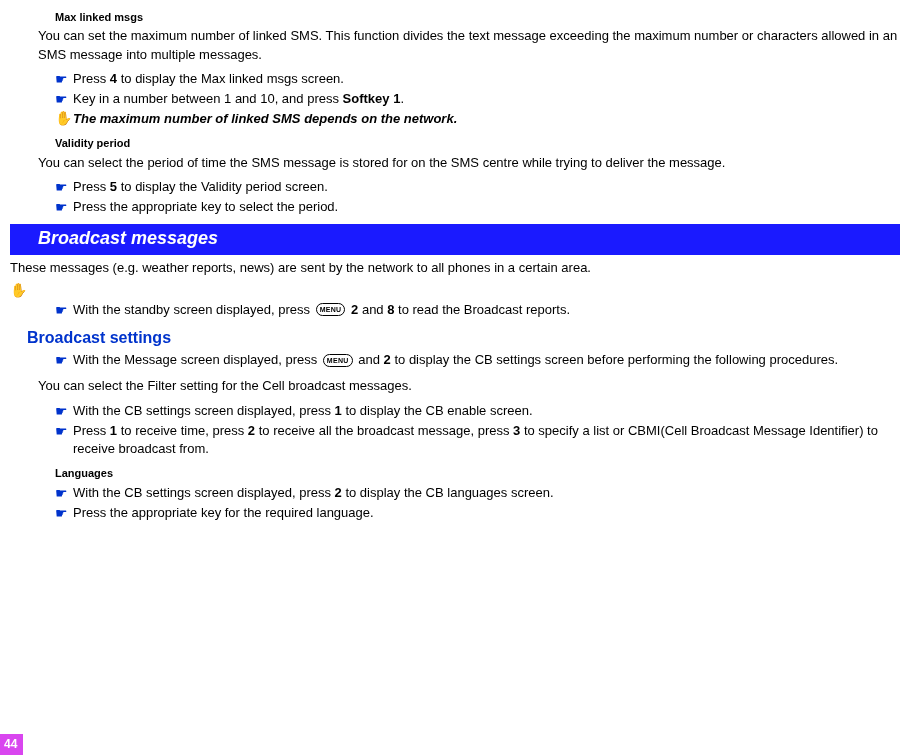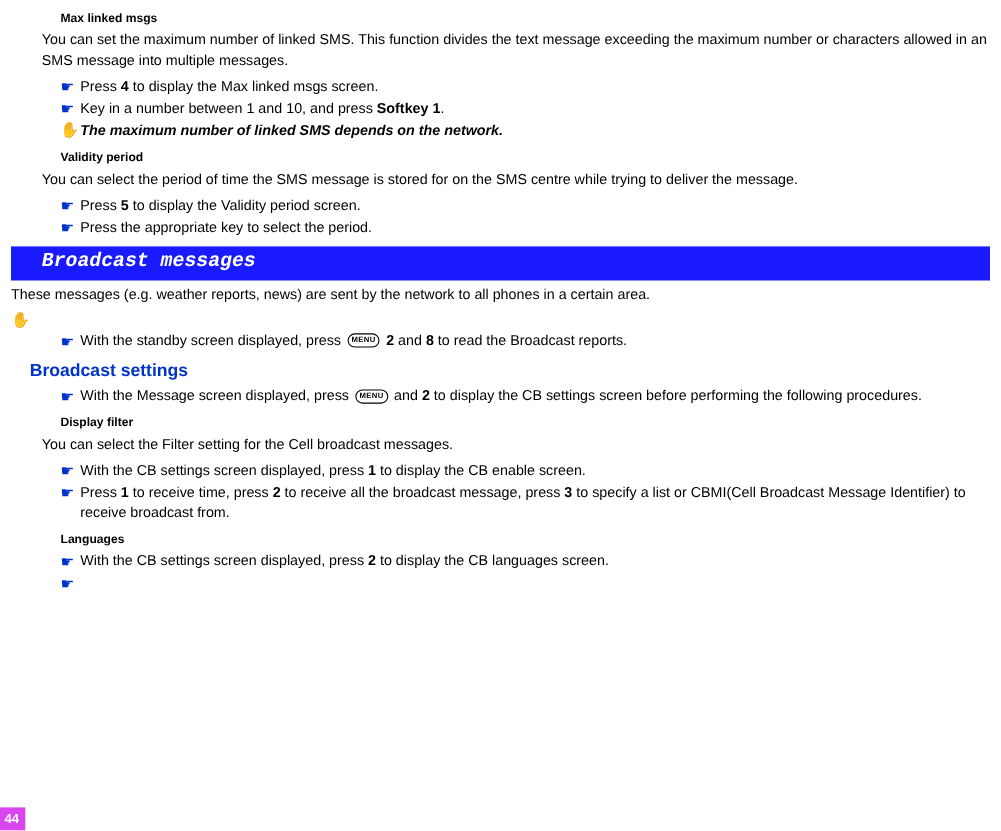--- a/index.html
+++ b/index.html
@@ -49,21 +49,21 @@
     flex-shrink: 0;
     margin-top: 1px;
   }
   .note {
     font-style: italic;
     font-weight: bold;
   }
   .blue-bar {
     background: #1a1aff;
     color: #fff;
-    font-family: Liberation Mono, monospace;
+    font-family: Liberation Sans, sans-serif;
     font-style: italic;
     font-weight: bold;
     font-size: 18px;
     padding: 2px 6px 4px 28px;
     margin: 6px 0 4px 0;
   }
   p.root-body {
     margin: 2px 0 4px 0;
   }
   .root-note {
@@ -164,21 +164,20 @@
   <h3 class="blue-heading">Broadcast settings</h3>
   <ul class="steps">
     <li>
       <span class="bullet-hand">☛</span>
       <span>
         <span>With the Message screen displayed, press </span><span class="menu-pill">MENU</span><span> and </span><b>2</b><span> to display the CB settings screen before performing the following procedures.</span>
       </span>
     </li>
   </ul>
 
-  <h4 class="sub-head">Display filter</h4>
   <p class="body">You can select the Filter setting for the Cell broadcast messages.</p>
   <ul class="steps">
     <li>
       <span class="bullet-hand">☛</span>
       <span>
         <span>With the CB settings screen displayed, press </span><b>1</b><span> to display the CB enable screen.</span>
       </span>
     </li>
     <li>
       <span class="bullet-hand">☛</span>
@@ -191,18 +190,19 @@
   <h4 class="sub-head">Languages</h4>
   <ul class="steps">
     <li>
       <span class="bullet-hand">☛</span>
       <span>
         <span>With the CB settings screen displayed, press </span><b>2</b><span> to display the CB languages screen.</span>
       </span>
     </li>
     <li>
       <span class="bullet-hand">☛</span>
+      <span>Press the appropriate key for the required language.</span>
     </li>
   </ul>
 
 </div>
 
 <div class="page-num-box">44</div>
 
 </body></html>

